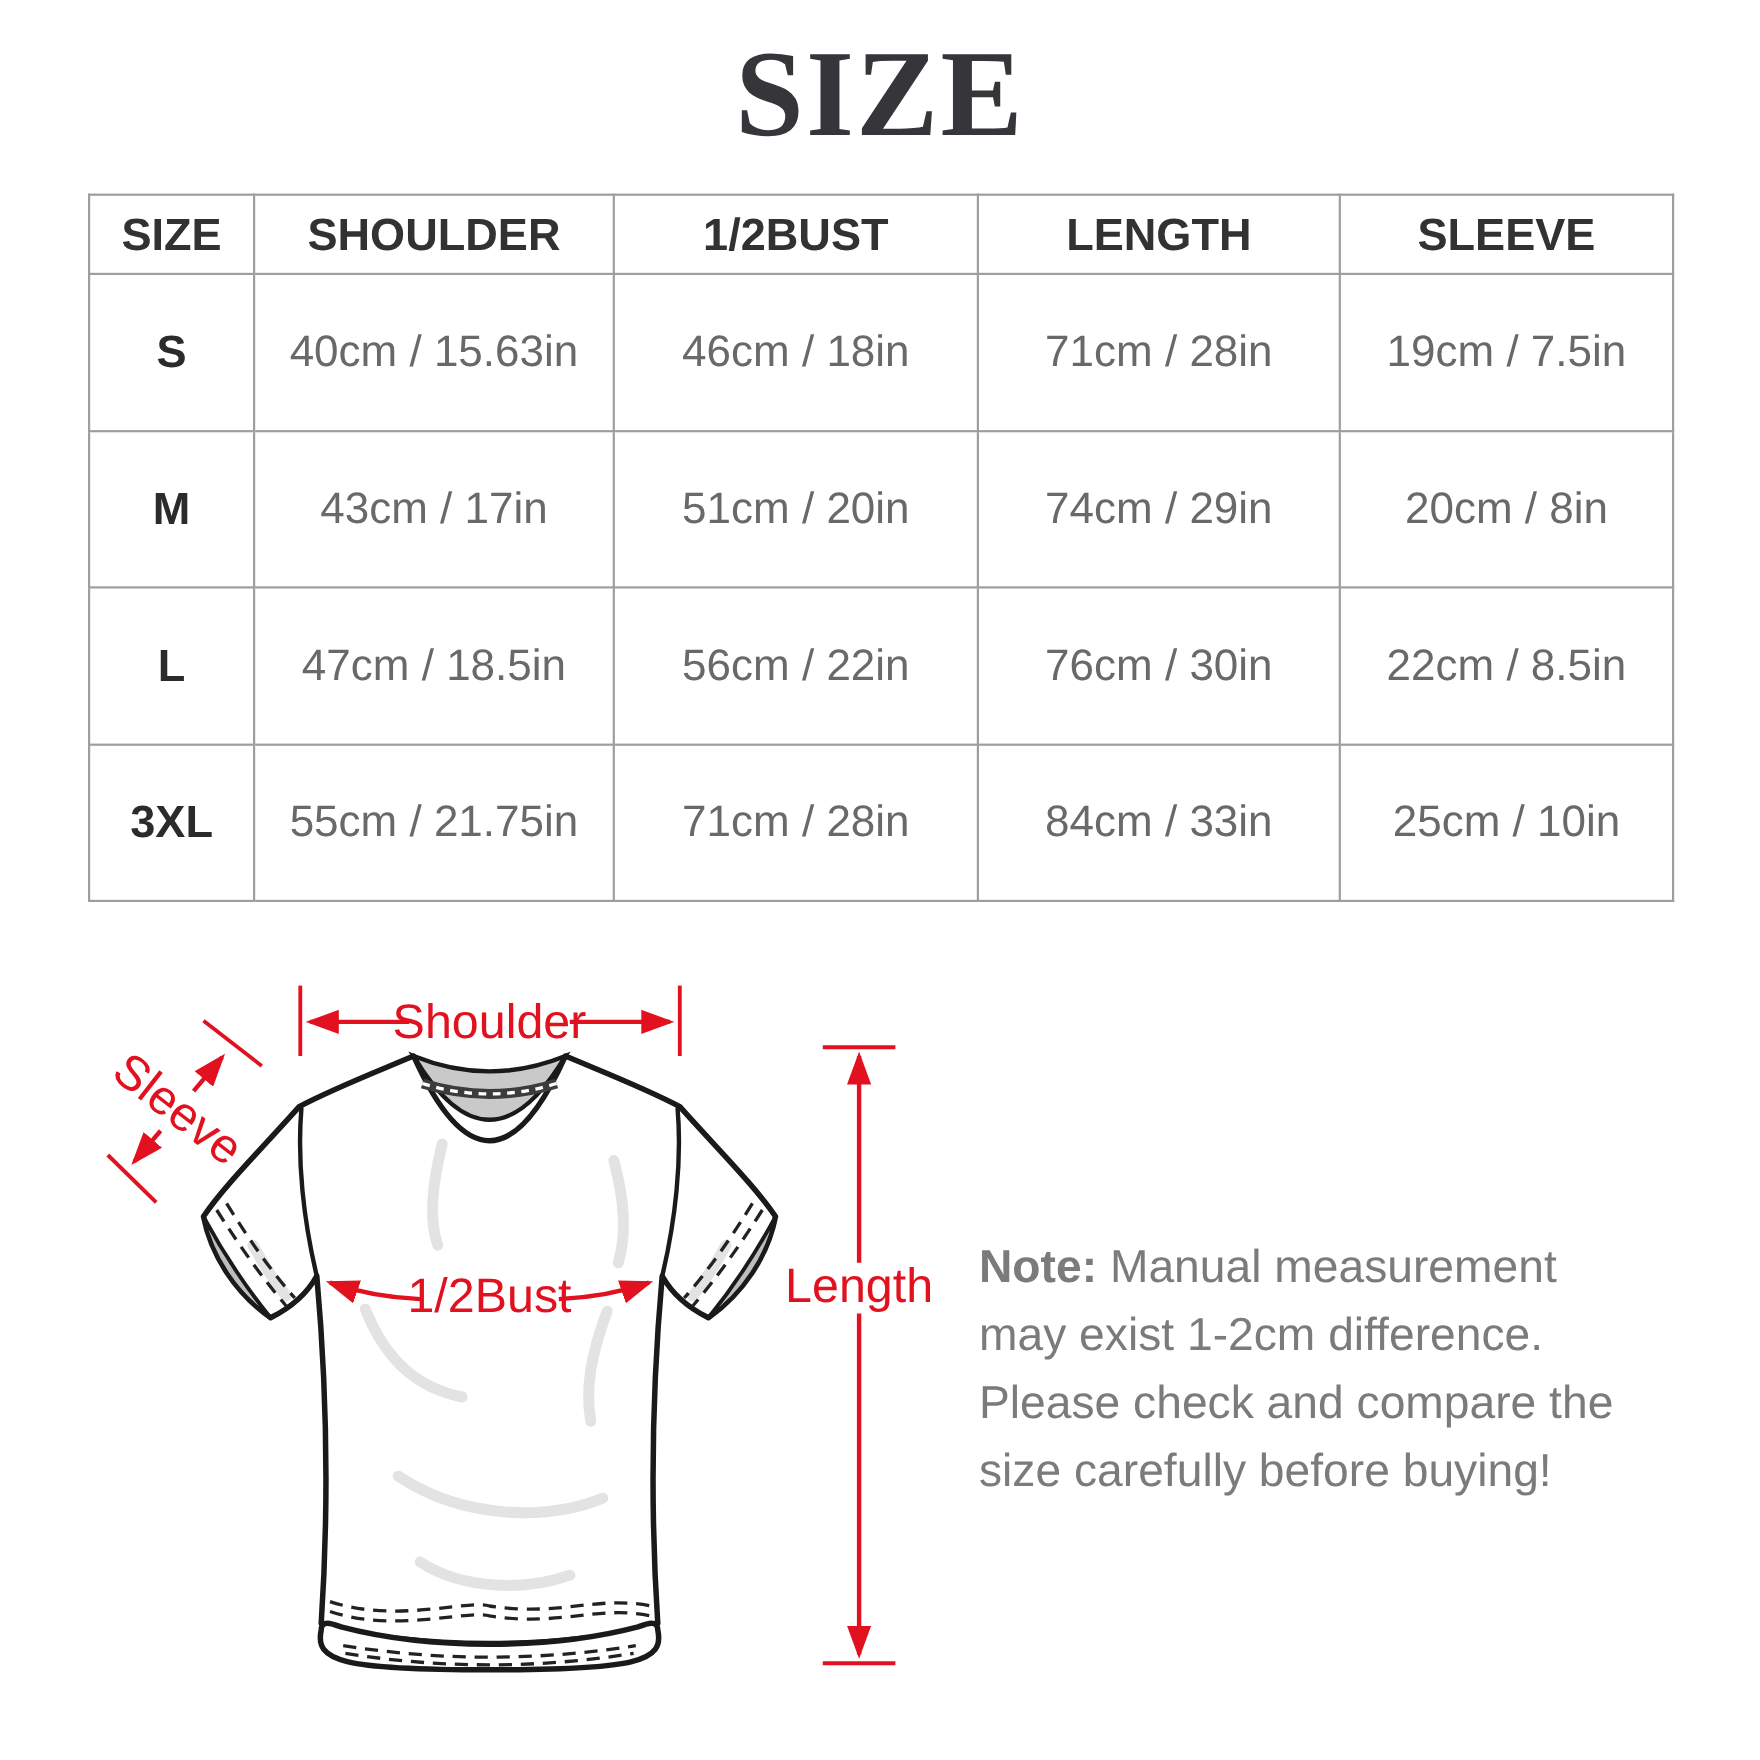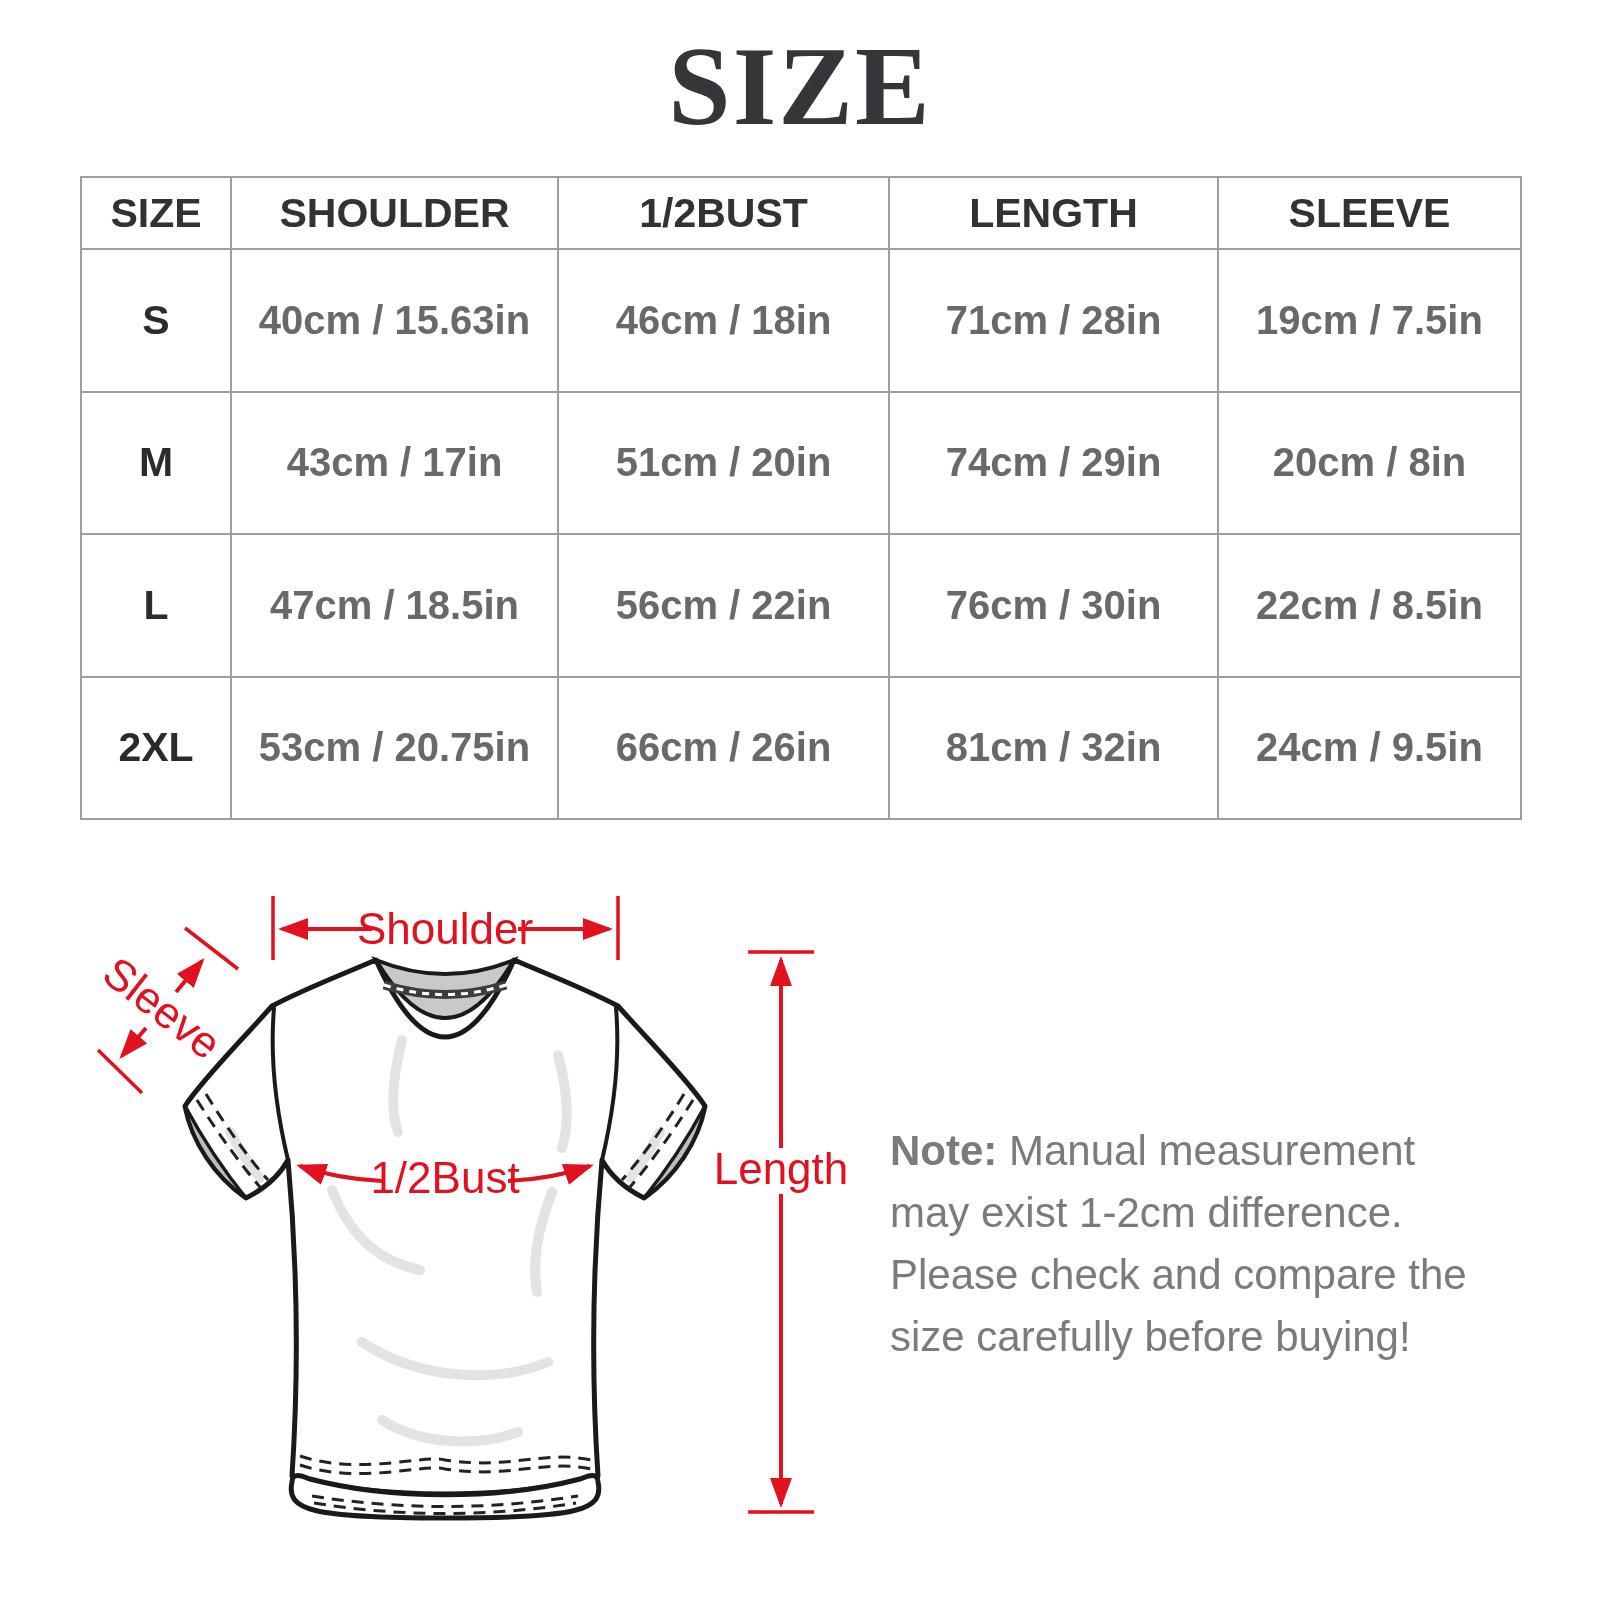--- a/index.html
+++ b/index.html
@@ -22,21 +22,21 @@
   .size-table col.c2{width:331px}
   .size-table col.c3{width:329px}
   .size-table col.c4{width:303px}
   .size-table th,.size-table td{
     border:2px solid var(--grid);text-align:center;vertical-align:middle;
     padding:0;overflow:hidden;white-space:nowrap;
   }
   .size-table thead tr{height:72px;}
   .size-table tbody tr{height:71px;}
   .size-table th{font-size:41px;font-weight:bold;color:var(--ink);}
-  .size-table td{font-size:40px;color:var(--val);font-weight:bold;}
+  .size-table td{font-size:40px;color:var(--val);font-weight:normal;}
   .size-table td.size-col{font-weight:bold;color:#2b2b2b;font-size:41px;}
 
   .diagram-svg{position:absolute;left:80px;top:860px;}
   .outline{fill:#ffffff;stroke:#1a1a1a;stroke-width:5;stroke-linejoin:round;}
   .thin-black{fill:none;stroke:#1a1a1a;stroke-width:4;stroke-linecap:round;}
   .gray-fill{fill:#bdbdbd;stroke:#1a1a1a;stroke-width:3.5;stroke-linejoin:round;}
   .collar-gray{fill:#c9c9c9;stroke:#1a1a1a;stroke-width:4;}
   .stitch{fill:none;stroke:#222;stroke-width:3;stroke-dasharray:12 8;stroke-linecap:butt;}
   .chain-base{fill:none;stroke:#3c3c3c;stroke-width:9;}
   .chain-dash{fill:none;stroke:#ffffff;stroke-width:3;stroke-dasharray:7 6;}
@@ -92,25 +92,25 @@
           <td>20cm / 8in</td>
         </tr>
         <tr>
           <td class="size-col">L</td>
           <td>47cm / 18.5in</td>
           <td>56cm / 22in</td>
           <td>76cm / 30in</td>
           <td>22cm / 8.5in</td>
         </tr>
         <tr>
-          <td class="size-col">2XL</td>
-          <td>53cm / 20.75in</td>
-          <td>66cm / 26in</td>
-          <td>81cm / 32in</td>
-          <td>24cm / 9.5in</td>
+          <td class="size-col">3XL</td>
+          <td>55cm / 21.75in</td>
+          <td>71cm / 28in</td>
+          <td>84cm / 33in</td>
+          <td>25cm / 10in</td>
         </tr>
       </tbody>
   </table>
 
   <svg class="diagram-svg" width="780" height="740" viewBox="0 0 780 740" xmlns="http://www.w3.org/2000/svg">
     <defs>
       <marker id="ah" markerUnits="userSpaceOnUse" markerWidth="30" markerHeight="22" refX="26" refY="11" orient="auto">
         <path d="M0,0 L30,11 L0,22 Z" class="red-head"></path>
       </marker>
     </defs>

